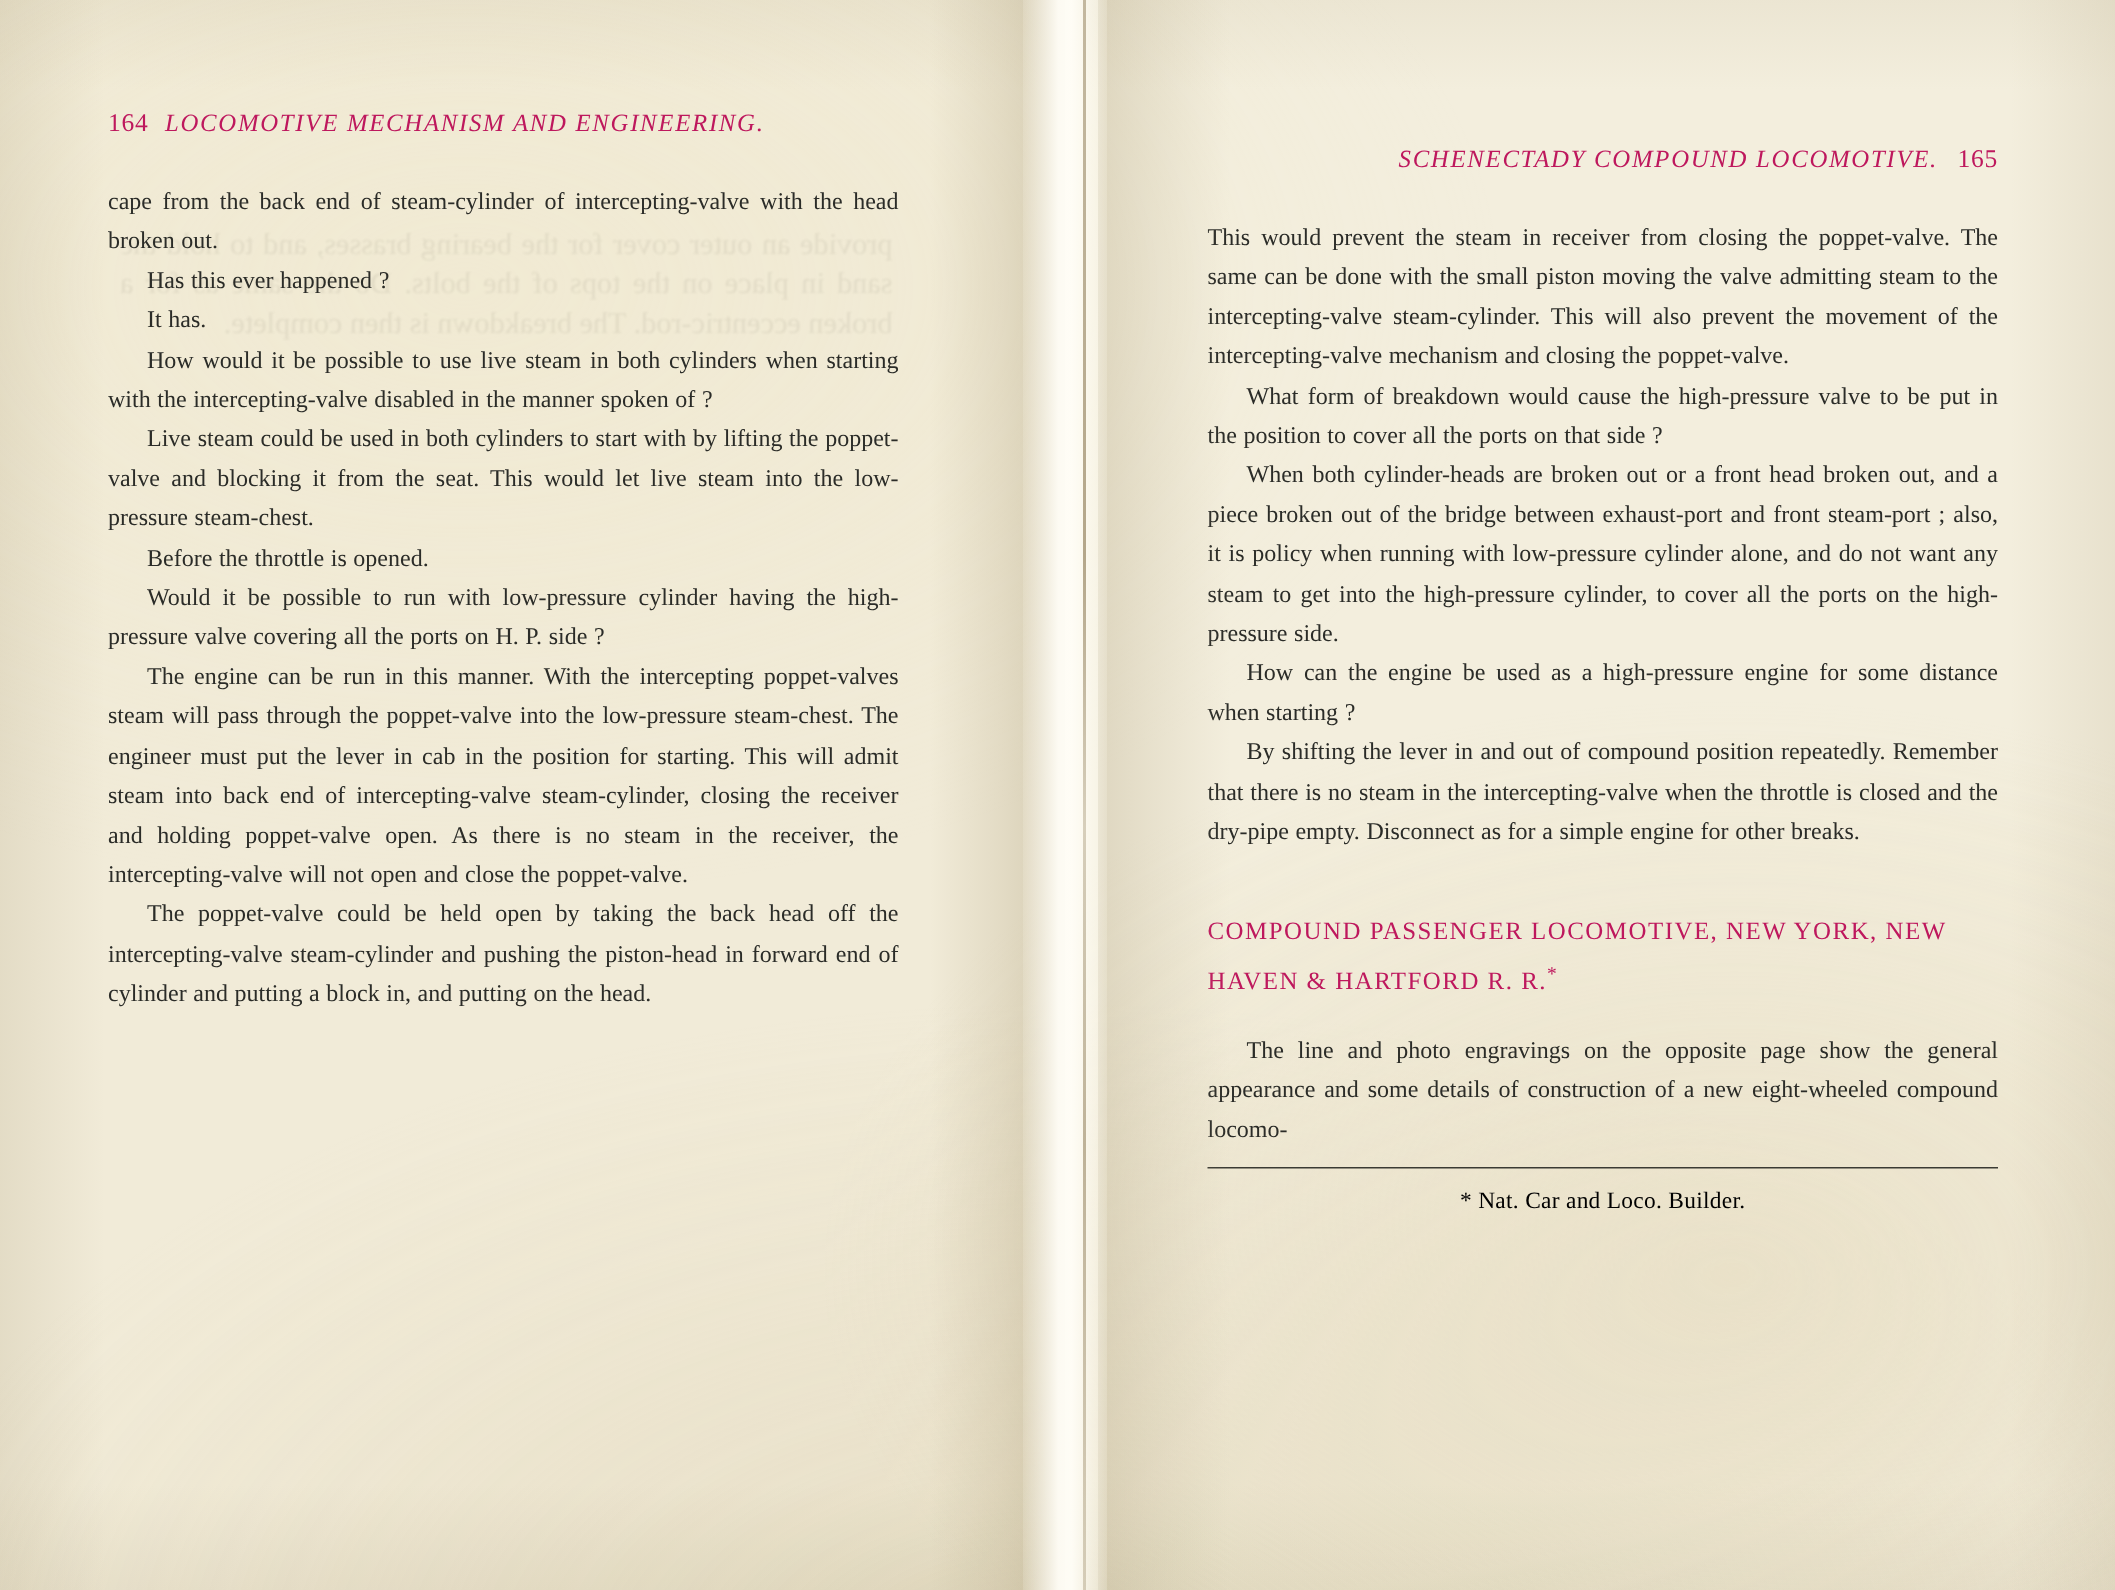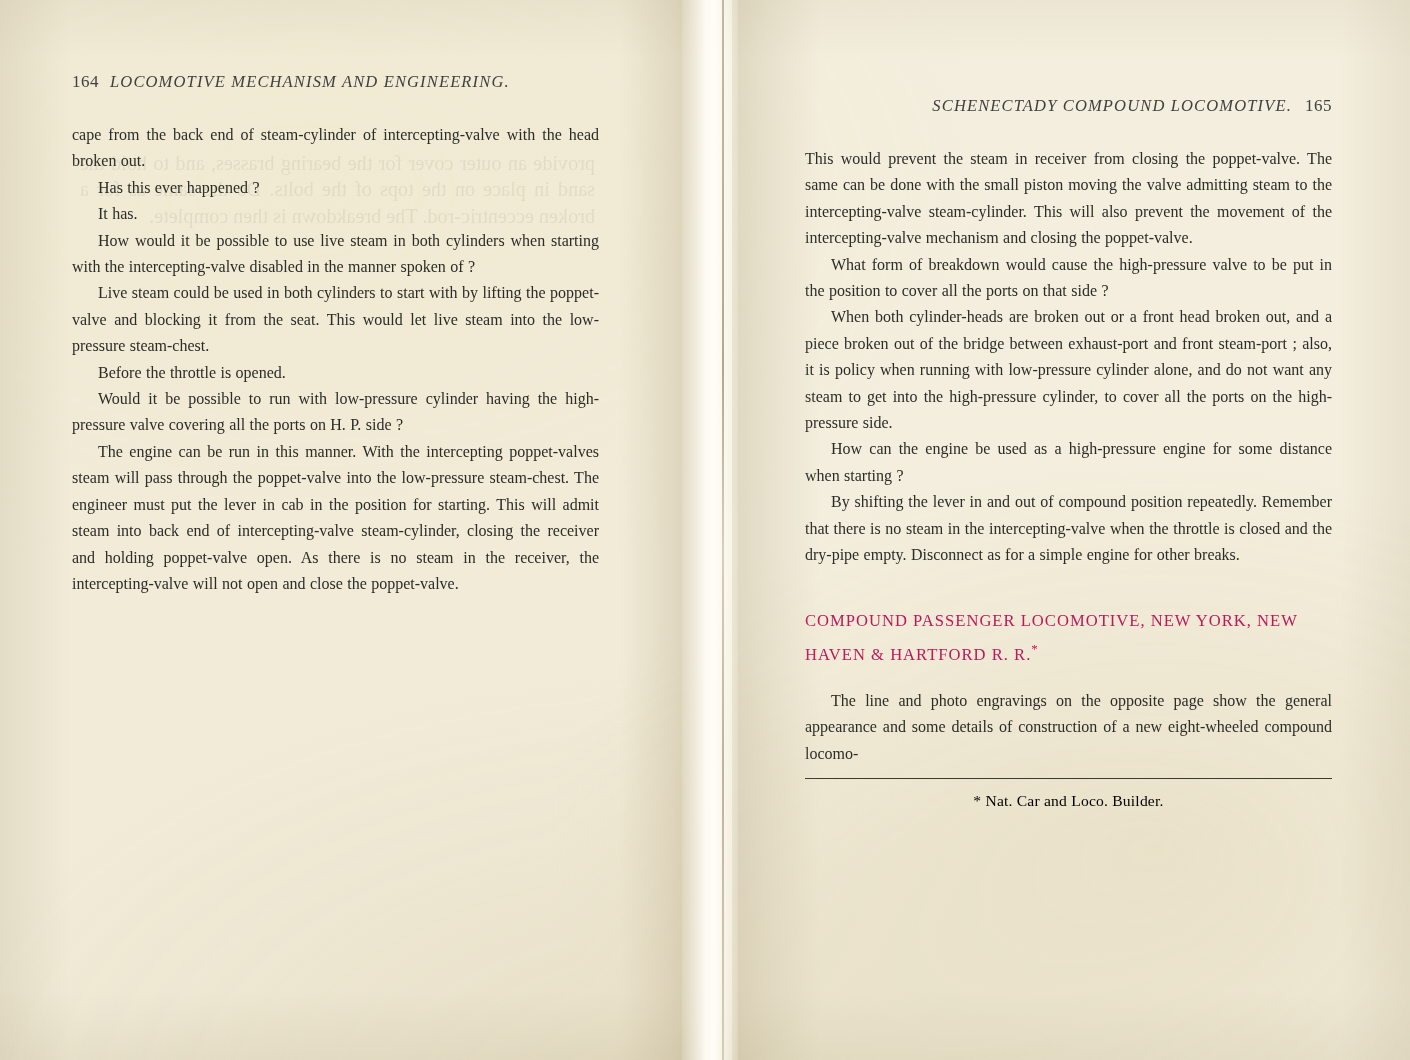--- a/index.html
+++ b/index.html
@@ -109,21 +109,21 @@
   }
   #col-left  { left: 72px;  top: 72px; width: 527px; }
   #col-right { left: 805px; top: 72px; width: 527px; }
 
   .running-head {
     display: flex;
     align-items: baseline;
     font-style: italic;
     font-size: 16.5px;
     letter-spacing: 1.15px;
-    color: #404040;
+    color: #be185d;
     margin-bottom: 30px;
     white-space: nowrap;
   }
   .running-head .folio {
     font-style: normal;
     font-size: 17px;
     letter-spacing: 0.5px;
   }
   #head-left  { justify-content: flex-start; }
   #head-left  .folio { margin-right: 11px; }
@@ -207,20 +207,21 @@
     </div>
 
     <p class="para no-indent">cape from the back end of steam-cylinder of intercepting-valve with the head broken out.</p>
     <p class="para">Has this ever happened ?</p>
     <p class="para">It has.</p>
     <p class="para">How would it be possible to use live steam in both cylinders when starting with the intercepting-valve disabled in the manner spoken of ?</p>
     <p class="para">Live steam could be used in both cylinders to start with by lifting the poppet-valve and blocking it from the seat. This would let live steam into the low-pressure steam-chest.</p>
     <p class="para">Before the throttle is opened.</p>
     <p class="para">Would it be possible to run with low-pressure cylinder having the high-pressure valve covering all the ports on H. P. side ?</p>
     <p class="para">The engine can be run in this manner. With the intercepting poppet-valves steam will pass through the poppet-valve into the low-pressure steam-chest. The engineer must put the lever in cab in the position for starting. This will admit steam into back end of intercepting-valve steam-cylinder, closing the receiver and holding poppet-valve open. As there is no steam in the receiver, the intercepting-valve will not open and close the poppet-valve.</p>
+    <p class="para">The poppet-valve could be held open by taking the back head off the intercepting-valve steam-cylinder and pushing the piston-head in forward end of cylinder and putting a block in, and putting on the head.</p>
   </div>
 
   <div class="text-col" id="col-right">
 
     <div class="running-head" id="head-right">
       <span class="rh-title">SCHENECTADY COMPOUND LOCOMOTIVE.</span>
       <span class="folio">165</span>
     </div>
 
     <p class="para no-indent">This would prevent the steam in receiver from closing the poppet-valve. The same can be done with the small piston moving the valve admitting steam to the intercepting-valve steam-cylinder. This will also prevent the movement of the intercepting-valve mechanism and closing the poppet-valve.</p>

